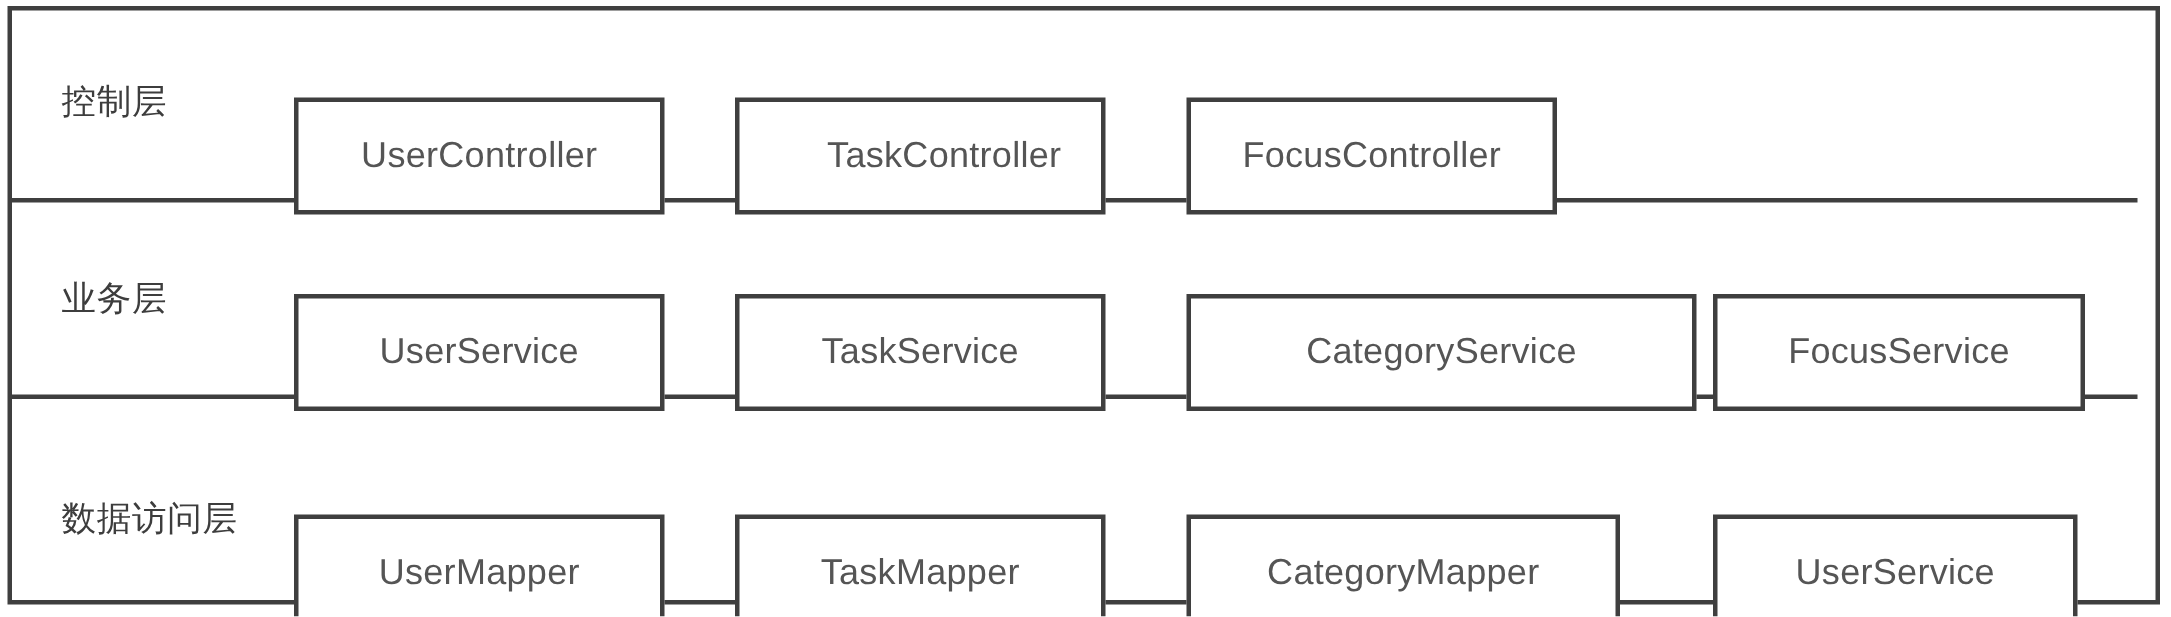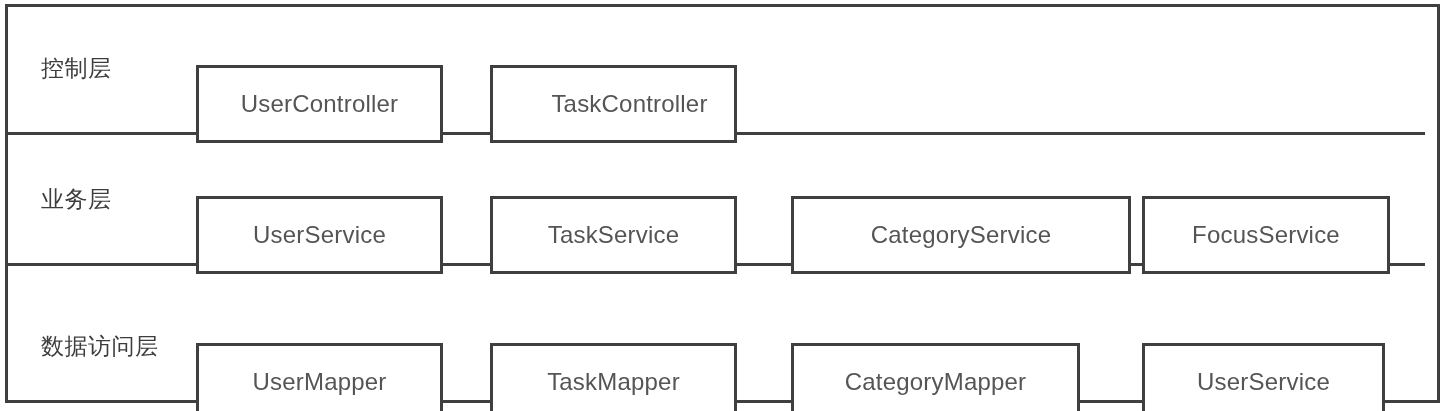--- a/index.html
+++ b/index.html
@@ -77,20 +77,23 @@
 <div id="canvas">
   <div id="arch-frame">
       <div class="layer layer-divider" style="top: -3px; height: 131px;">
         <div class="layer-label">控制层</div>
         <div class="component" style="left: 188px; width: 247px;">
           <span class="component-label">UserController</span>
         </div>
         <div class="component" style="left: 482px; width: 247px; padding-left: 32px;">
           <span class="component-label">TaskController</span>
         </div>
+        <div class="component" style="left: 783px; width: 247px;">
+          <span class="component-label">FocusController</span>
+        </div>
       </div>
       <div class="layer layer-divider" style="top: 128px; height: 131px; text-align: center;">
         <div class="layer-label">业务层</div>
         <div class="component" style="left: 188px; width: 247px;">
           <span class="component-label">UserService</span>
         </div>
         <div class="component" style="left: 482px; width: 247px;">
           <span class="component-label">TaskService</span>
         </div>
         <div class="component" style="left: 783px; width: 340px;">

